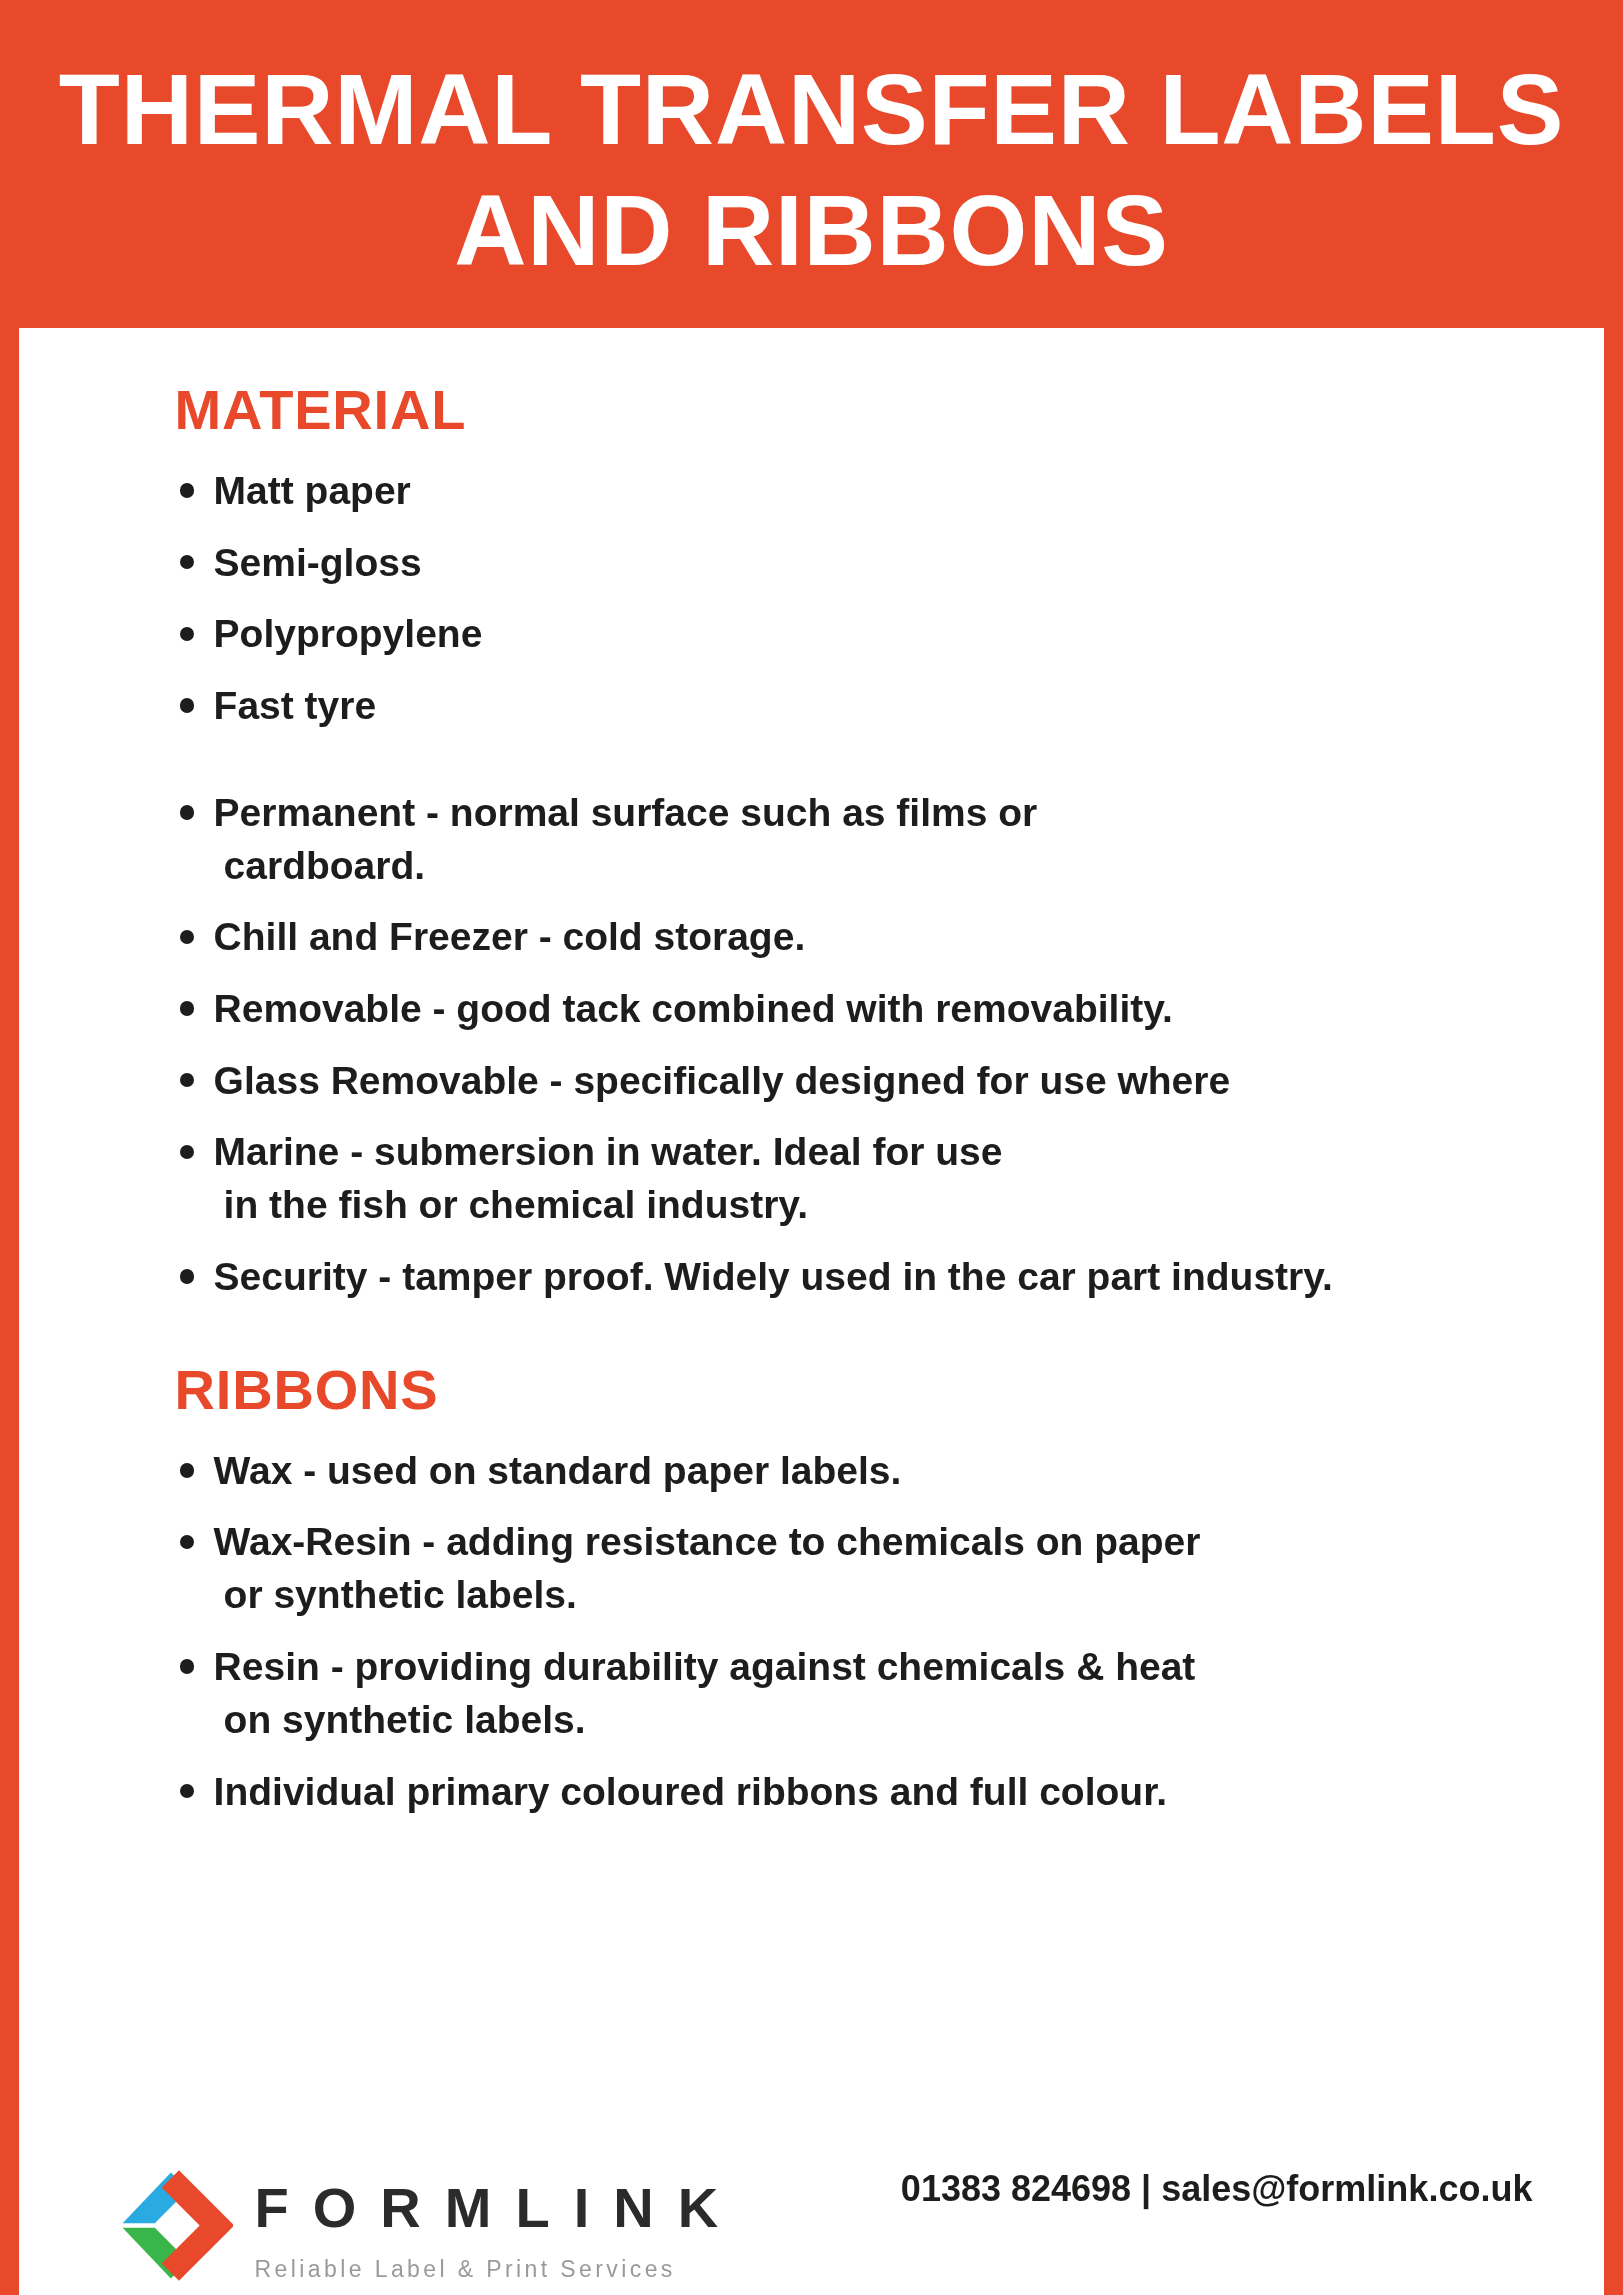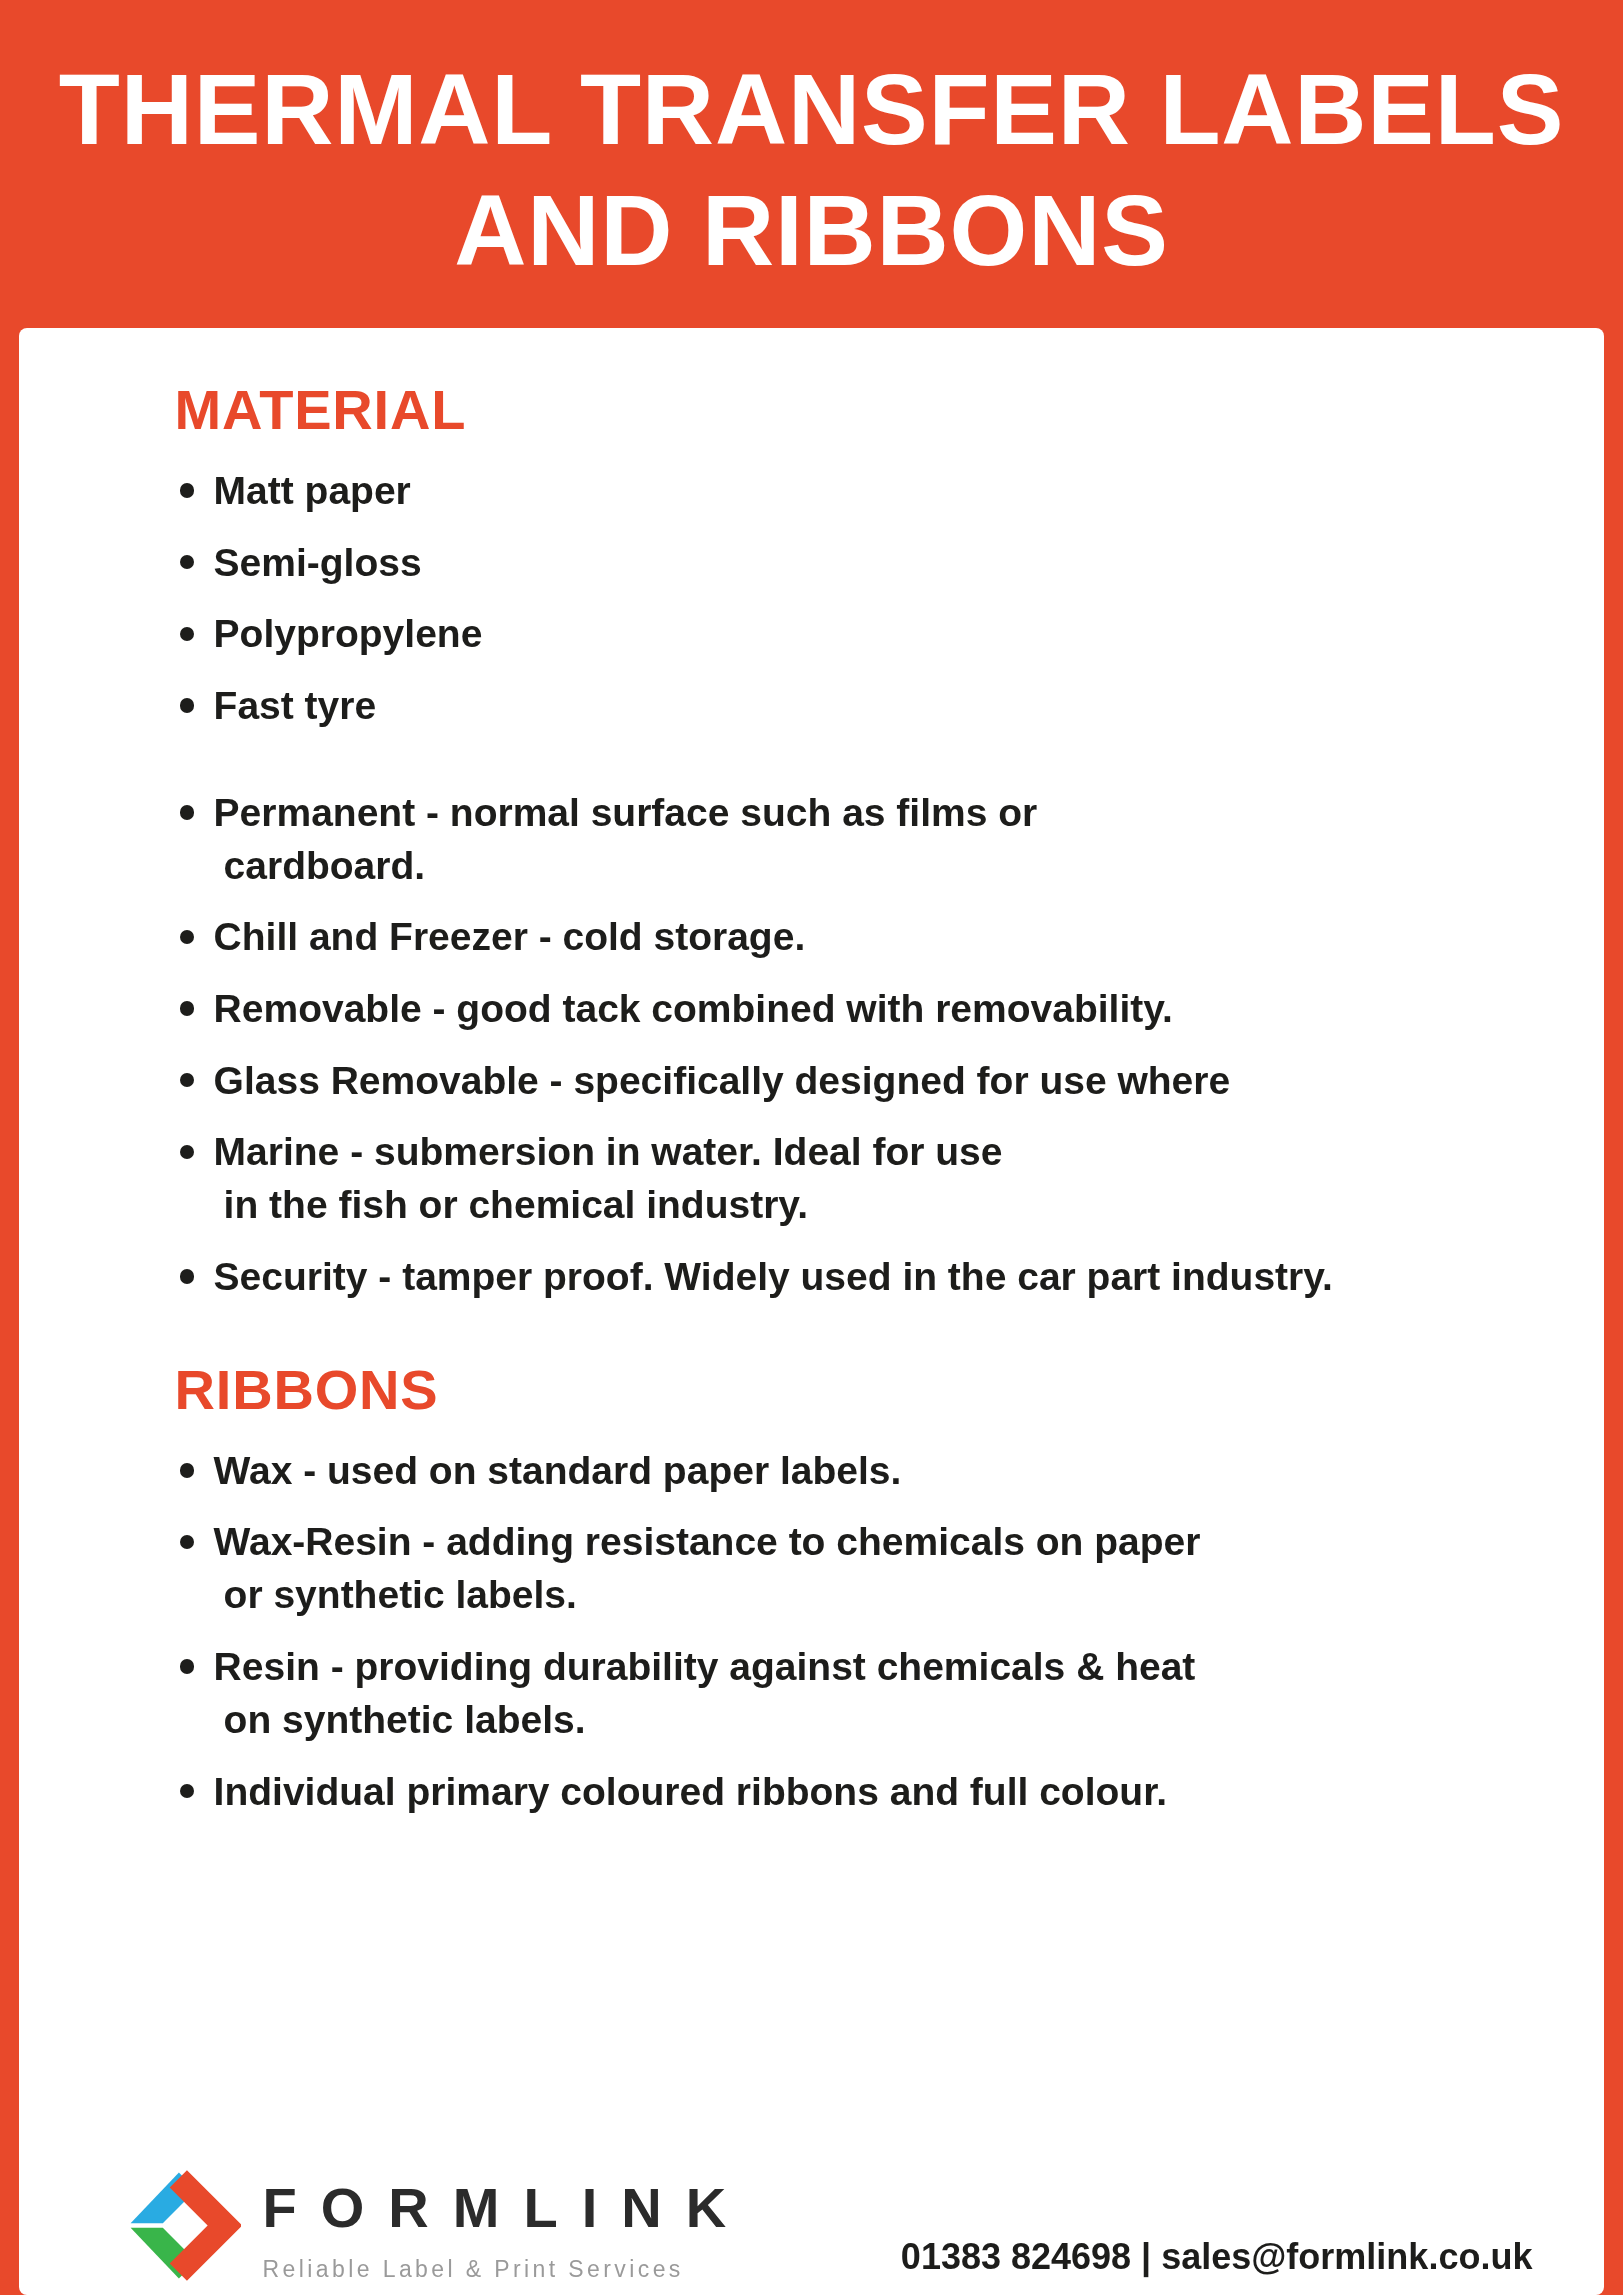--- a/index.html
+++ b/index.html
@@ -16,21 +16,20 @@
     color:#ffffff;
     font-weight:bold;
     font-size:100px;
     line-height:1.21;
     letter-spacing:0.8px;
   }
   .panel{
     position:absolute;
     left:18.6px;right:18.6px;top:328px;bottom:0;
     background:#ffffff;
-    border-radius:8px;
   }
   .content{
     padding:49px 76px 0 156px;
   }
   .sec{margin-bottom:54px;}
   .sec h2{
     margin:0 0 22px 0;
     color:#E8492B;
     font-size:56px;
     font-weight:bold;
@@ -53,24 +52,23 @@
     width:14.4px;height:14.4px;
     border-radius:50%;
     background:#1D1D1B;
   }
   .l1{display:block;}
   .l2{display:block;margin-left:10px;}
   .l2:empty{display:none;}
 
   .footer{
     position:absolute;
-    left:107px;right:72px;bottom:12px;
+    left:99px;right:72px;bottom:12px;
     display:flex;
     justify-content:space-between;
-    align-items:flex-end;
   }
   .logo-group{
     display:flex;
     align-items:flex-end;
     gap:22px;
   }
   .logo-mark{
     width:115px;height:115px;
     flex:0 0 auto;
   }

